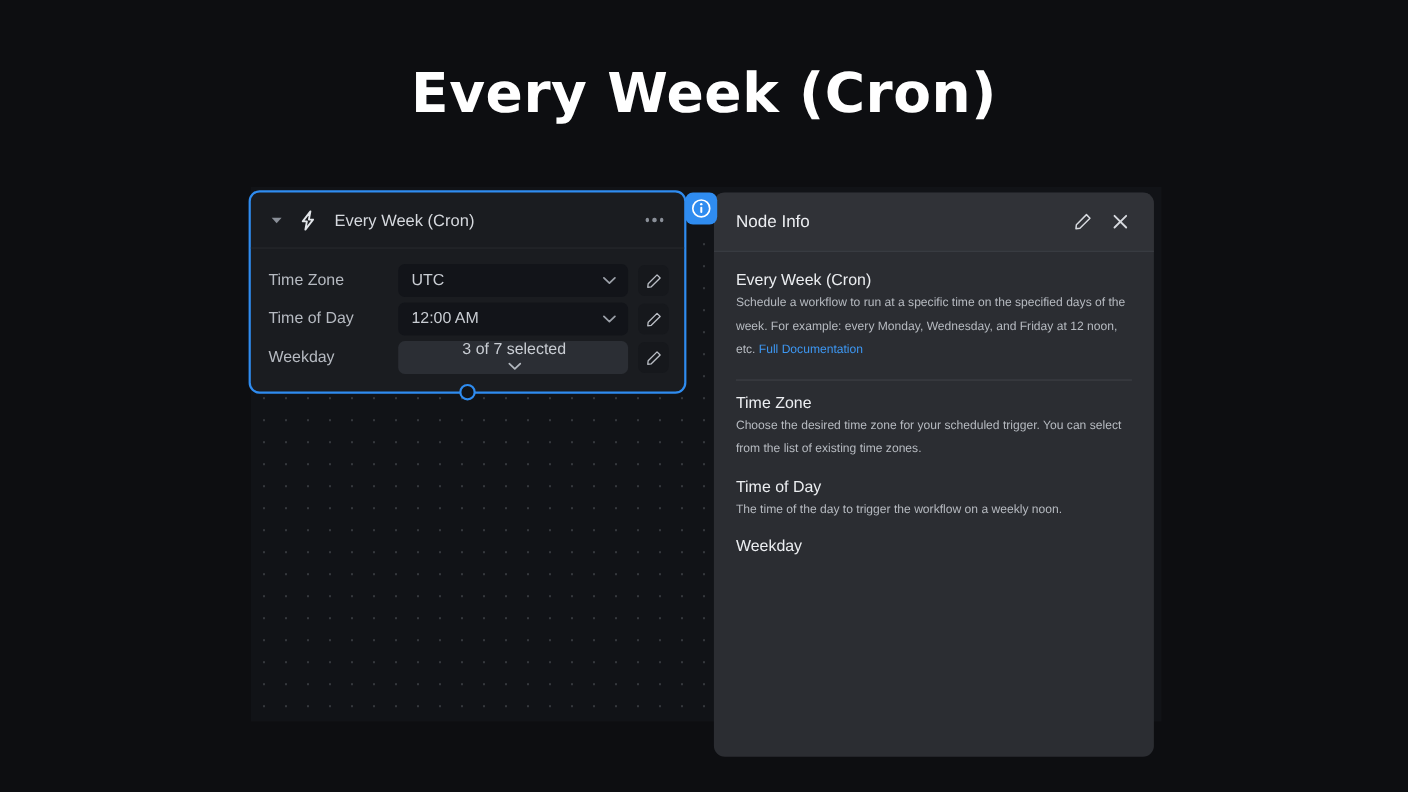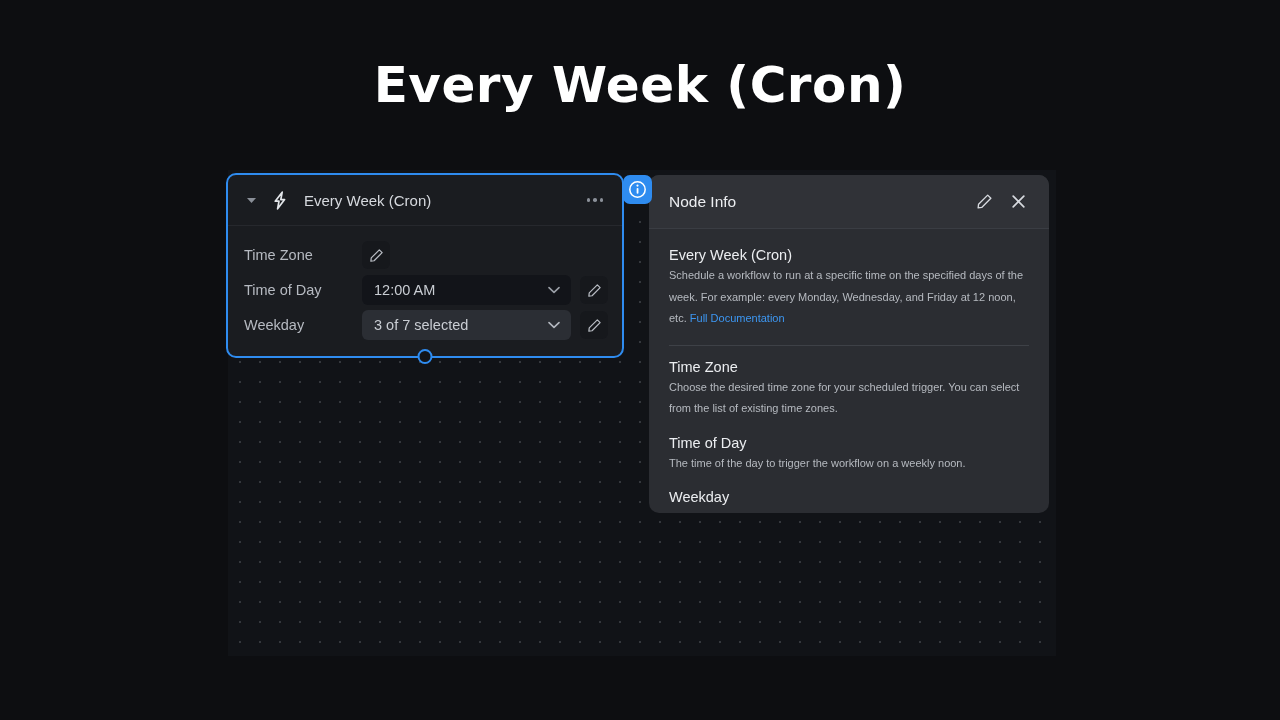--- a/index.html
+++ b/index.html
@@ -136,21 +136,21 @@
     flex: 1 1 auto;
     height: 30px;
     border-radius: 6px;
     background: #121419;
     display: flex;
     align-items: center;
     padding: 0 10px 0 12px;
     margin-right: 9px;
     cursor: pointer;
   }
-  .field-select.hovered { background: #2b2e34; }
+  .field-select.hovered { background: #2b2e34; flex-direction: column; }
 
   .field-value {
     flex: 1 1 auto;
     color: #c9cdd3;
     font-size: 14.5px;
     white-space: nowrap;
     overflow: hidden;
   }
 
   .chev {
@@ -203,21 +203,21 @@
     cursor: pointer;
     z-index: 5;
   }
 
   
   .panel {
     position: absolute;
     left: 649px;
     top: 175px;
     width: 400px;
-    height: 338px;
+    height: 513px;
     background: #2b2d32;
     border-radius: 10px;
     overflow: hidden;
     display: flex;
     flex-direction: column;
   }
 
   .panel-header {
     height: 54px;
     flex: 0 0 54px;
@@ -308,20 +308,28 @@
       <i></i>
         <i></i>
         <i></i>
     </span>
   </div>
 
   <div class="node-body">
 
     <div class="field-row">
       <span class="field-label">Time Zone</span>
+      <div class="field-select">
+        <span class="field-value">UTC</span>
+        <span class="chev">
+          <svg width="12" height="8" viewBox="0 0 12 8">
+            <path d="M1 1.6 L6 6.4 L11 1.6" fill="none" stroke="#9ba0a8" stroke-width="1.6" stroke-linecap="round" stroke-linejoin="round"></path>
+          </svg>
+        </span>
+      </div>
       <div class="edit-btn">
         <svg width="15" height="15" viewBox="0 0 16 16">
           <path d="M11.0 2.0 L14.0 5.0 L5.4 13.6 L2.0 14.0 L2.4 10.6 Z" fill="none" stroke="#b9bdc4" stroke-width="1.3" stroke-linejoin="round"></path>
         </svg>
       </div>
     </div>
 
     <div class="field-row">
       <span class="field-label">Time of Day</span>
       <div class="field-select">

